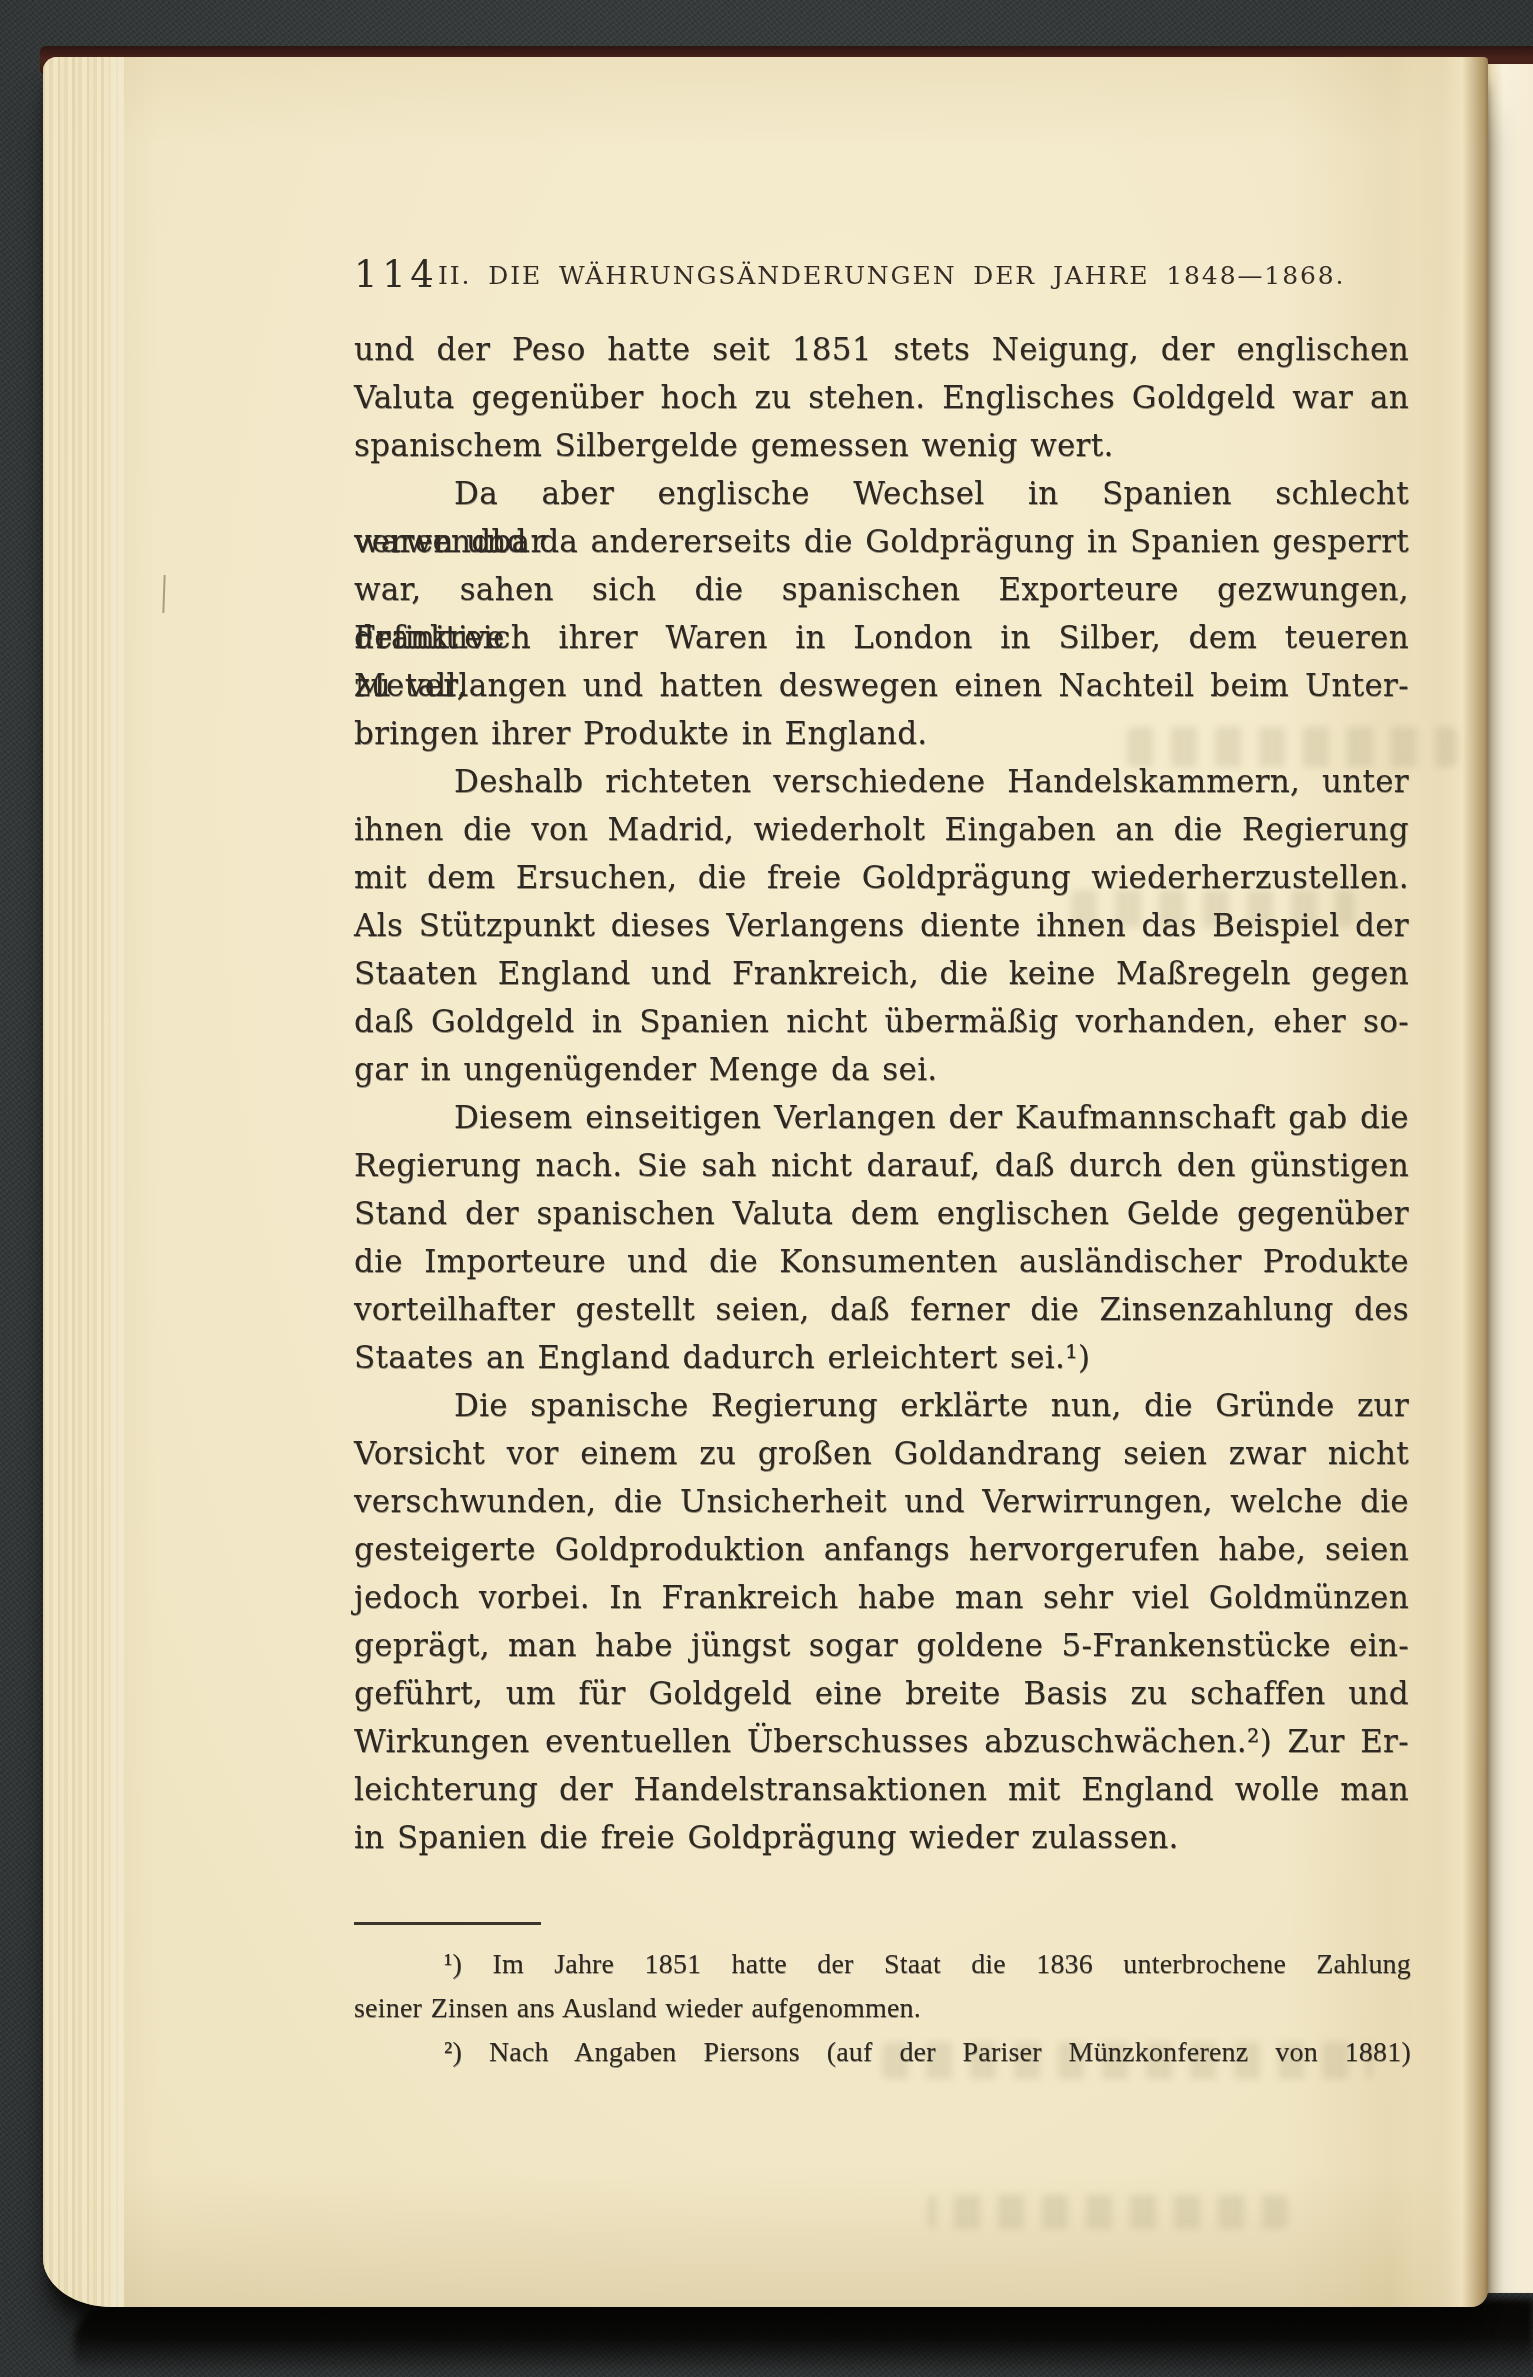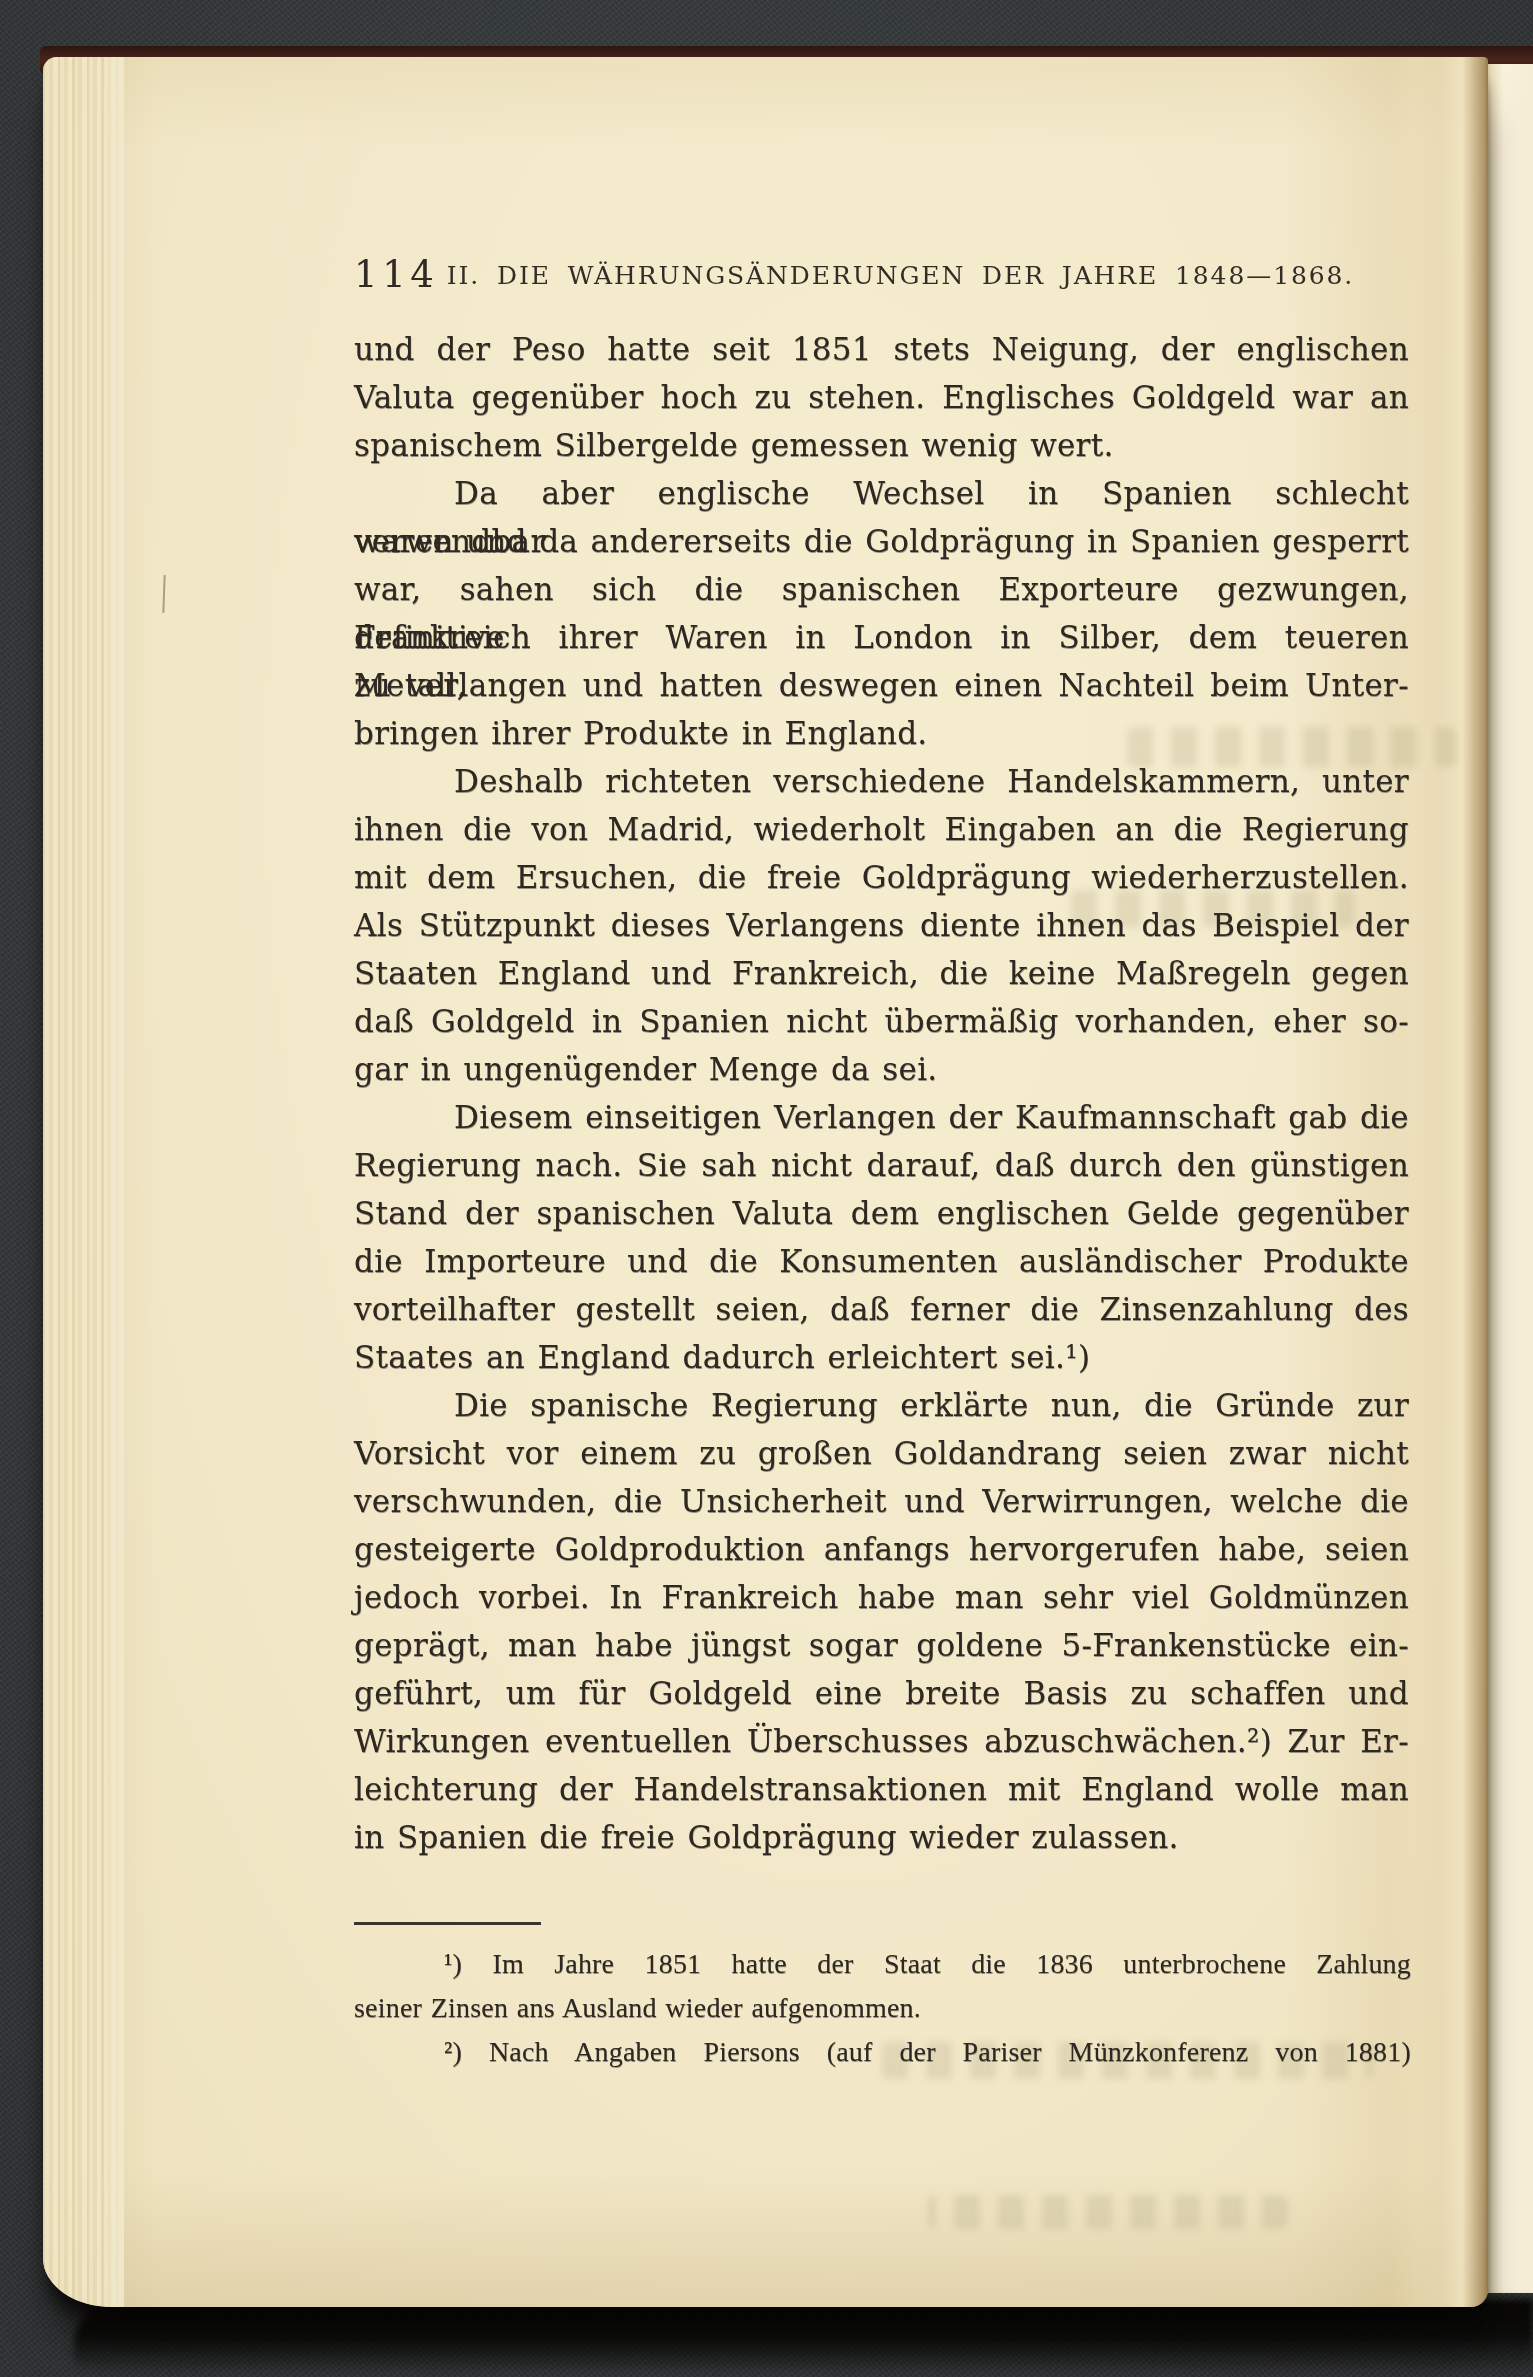--- a/index.html
+++ b/index.html
@@ -61,21 +61,21 @@
     border-radius:0 4.6px 17px 0;
     background:linear-gradient(90deg, rgba(0,0,0,0) 0%, rgba(248,236,200,0.5) 55%, rgba(252,242,208,0.7) 74%, rgba(150,116,62,0.45) 96%, rgba(94,66,30,0.5) 100%);
   }
   
   .header-row { position:absolute; left:354px; top:253px; width:1055px; height:46px; color:#322c25; }
   .pageno {
     position:absolute; left:0; top:0;
     font-size:37px; letter-spacing:4.6px; color:#2f2a24;
   }
   .running {
-    position:absolute; left:84px; right:46px; top:8.4px; text-align:center;
+    position:absolute; left:84px; right:46px; top:8.4px; 
     font-size:25px; letter-spacing:1.9px; word-spacing:7px; color:#332d26;
     white-space:nowrap;
   }
   .body-text { position:absolute; left:354px; top:325px; width:1055px; }
   .line {
     font-size:31px; line-height:48px; height:48px; color:#2d2822;
     letter-spacing:0.3px; word-spacing:2.3px;
     text-shadow:0.4px 0.5px 0.5px rgba(45,40,34,0.45);
     white-space:nowrap;
   }

